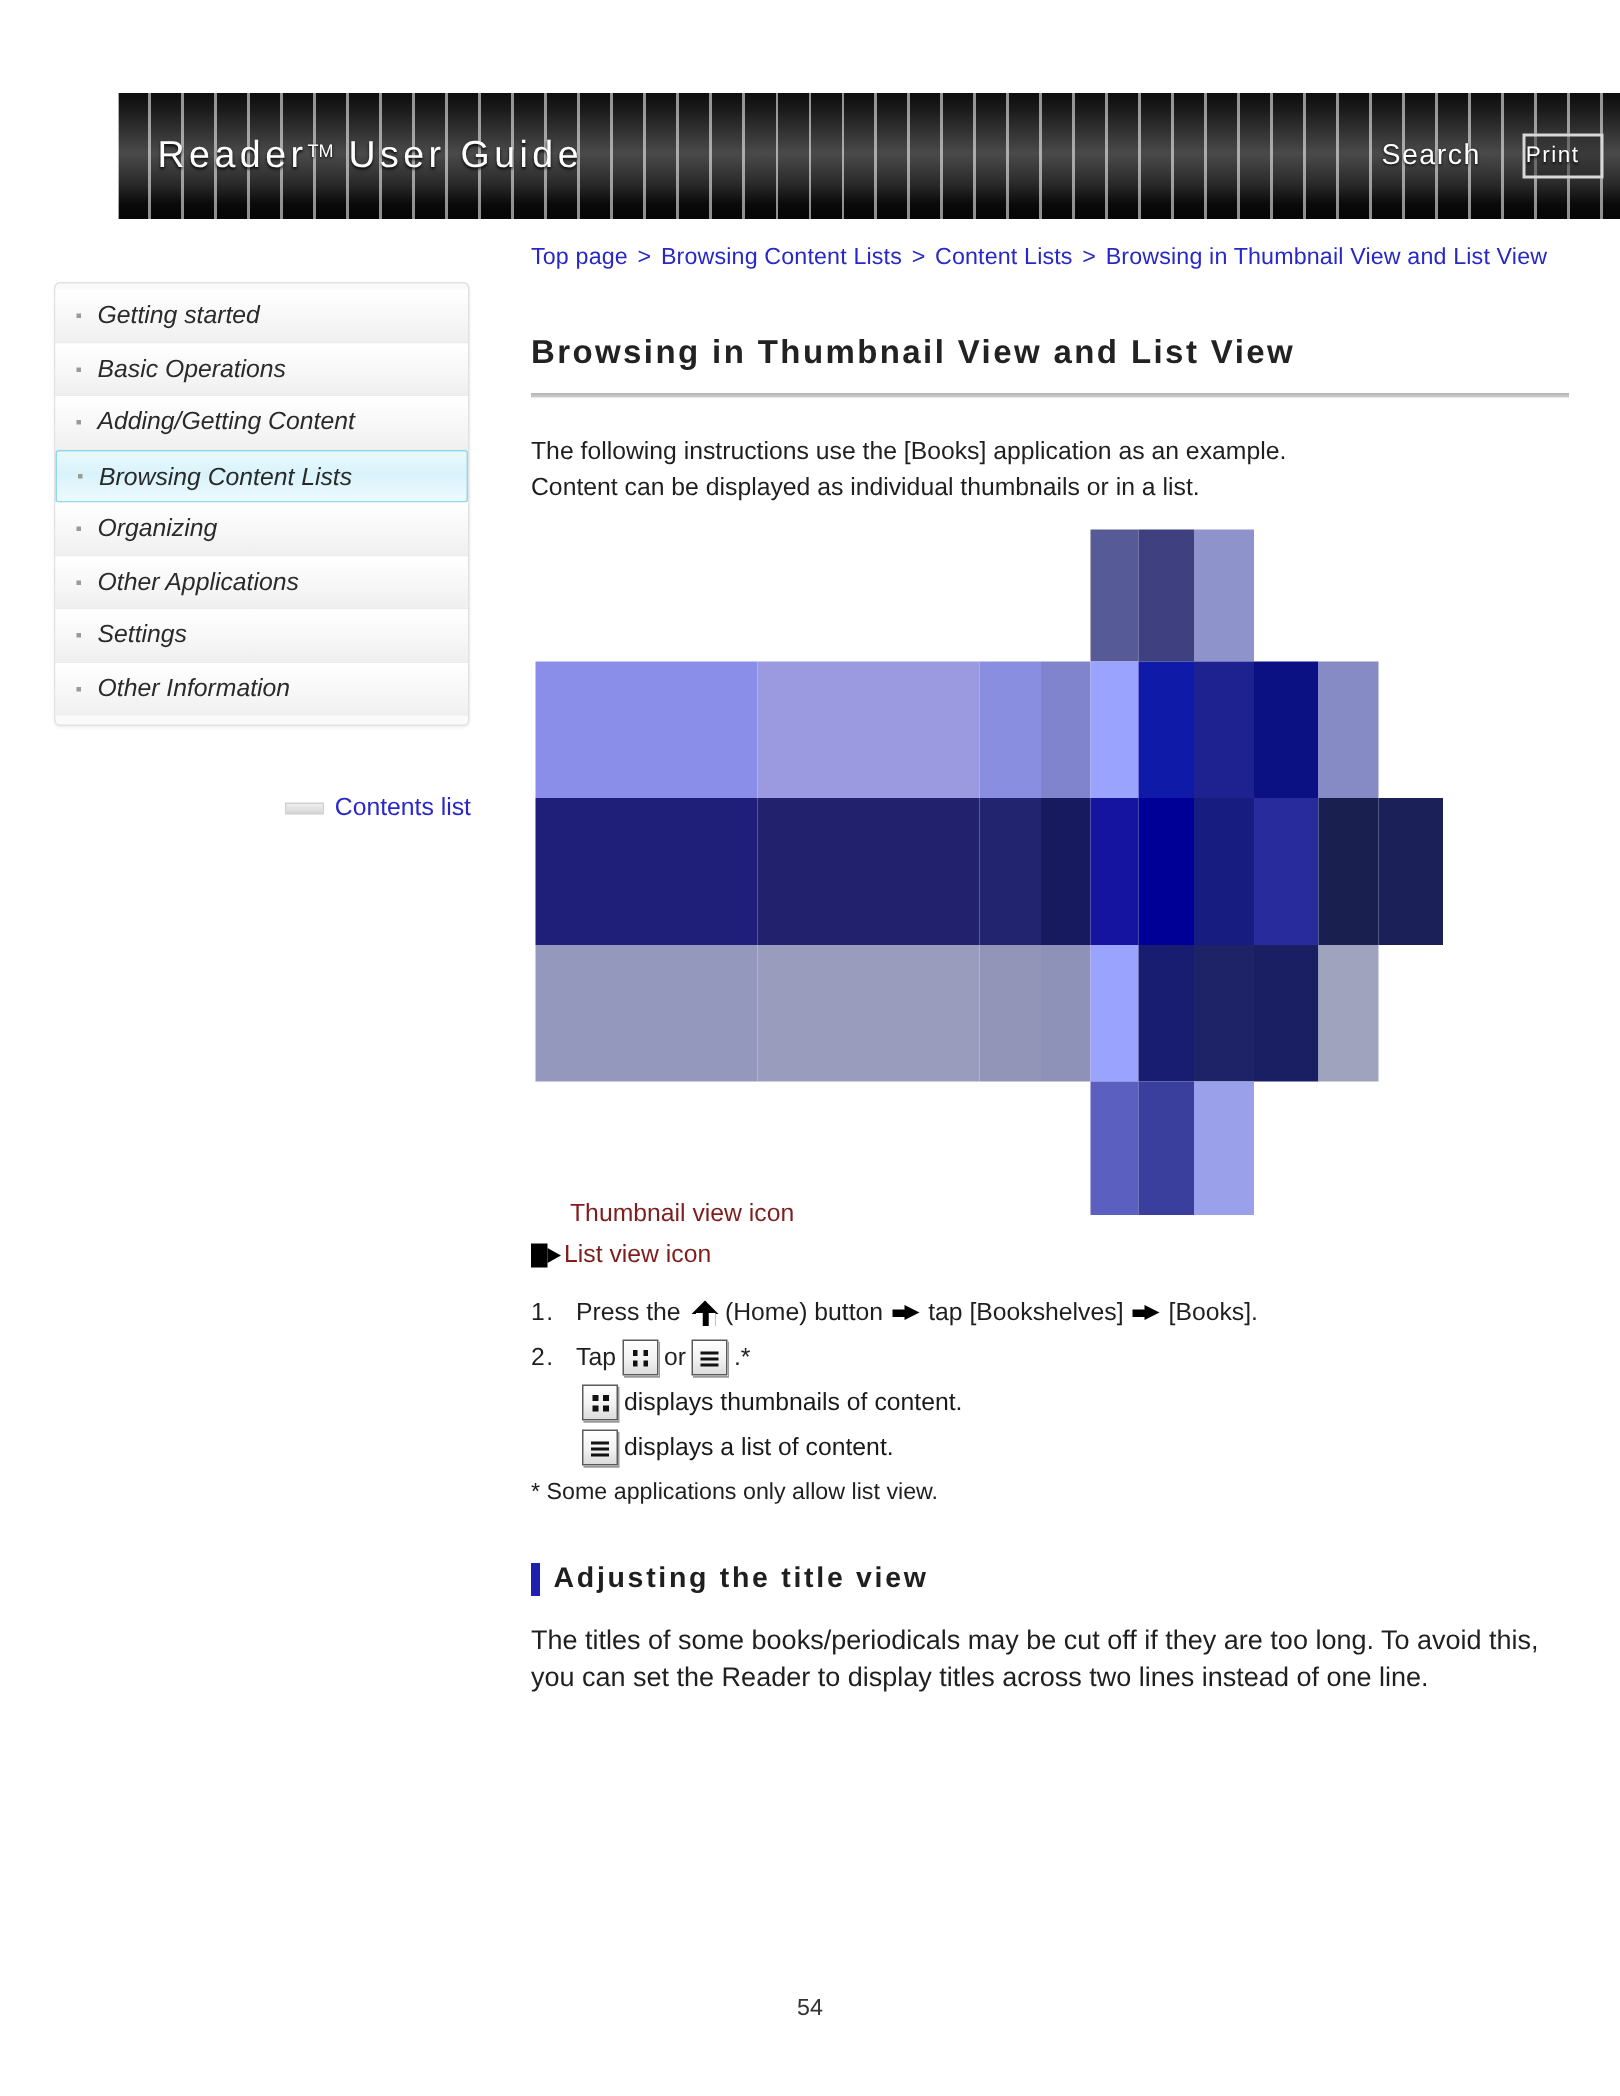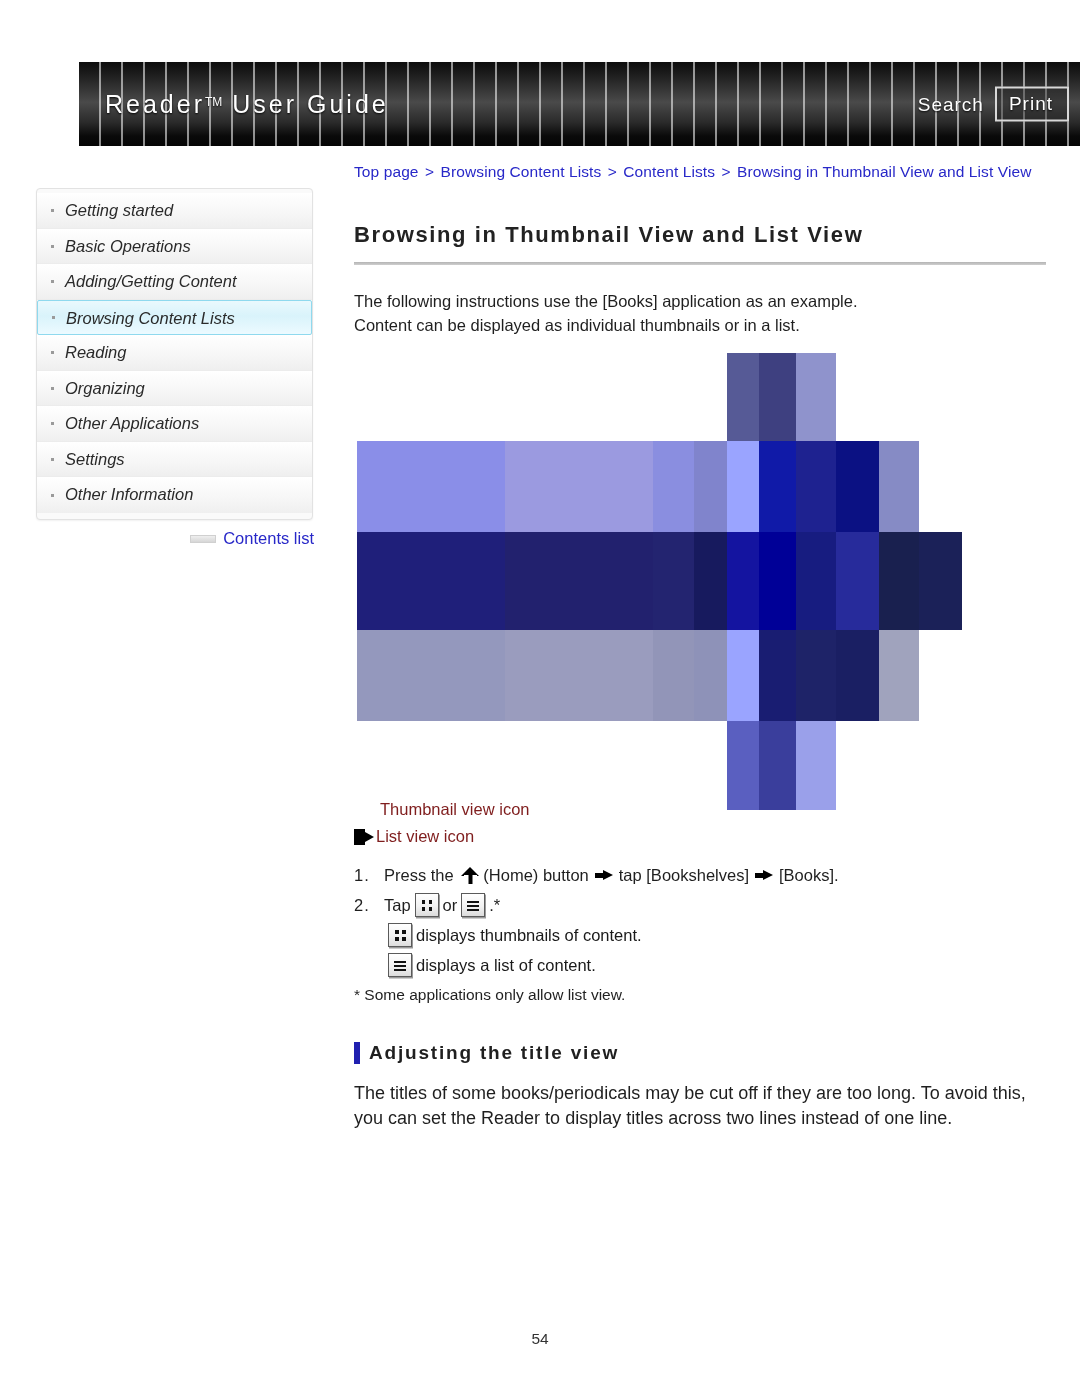--- a/index.html
+++ b/index.html
@@ -50,35 +50,35 @@
     letter-spacing: 0;
     vertical-align: 7px;
   }
   .header-actions {
     position: absolute;
     right: 20px;
     top: 50%;
     transform: translateY(-50%);
     display: flex;
     align-items: center;
-    gap: 11px;
+    gap: 28px;
   }
   .search-link {
     color: #ffffff;
     font-size: 19px;
     letter-spacing: 1px;
     cursor: pointer;
     text-shadow: 0 1px 2px rgba(0,0,0,0.9);
   }
   .print-btn {
     color: #ffffff;
-    font-size: 19px;
+    font-size: 15px;
     letter-spacing: 1px;
     border: 2px solid #d8d8d8;
-    padding: 4px 14px 5px 12px;
+    padding: 4px 14px 5px 0;
     background: rgba(40,40,40,0.45);
     cursor: pointer;
     text-shadow: 0 1px 2px rgba(0,0,0,0.9);
   }
 
   
   .breadcrumb {
     position: absolute;
     left: 354px;
     top: 163px;
@@ -414,24 +414,20 @@
     <span class="dot"></span>
     <span>Basic Operations</span>
   </div>
   <div class="nav-item">
     <span class="dot"></span>
     <span>Adding/Getting Content</span>
   </div>
   <div class="nav-item active">
     <span class="dot"></span>
     <span>Browsing Content Lists</span>
-  </div>
-  <div class="nav-item">
-    <span class="dot"></span>
-    <span>Reading</span>
   </div>
   <div class="nav-item">
     <span class="dot"></span>
     <span>Organizing</span>
   </div>
   <div class="nav-item">
     <span class="dot"></span>
     <span>Other Applications</span>
   </div>
   <div class="nav-item">

